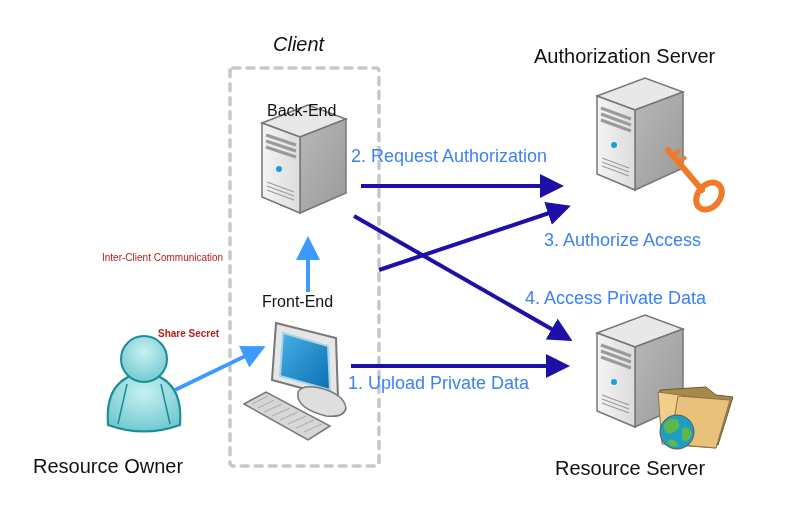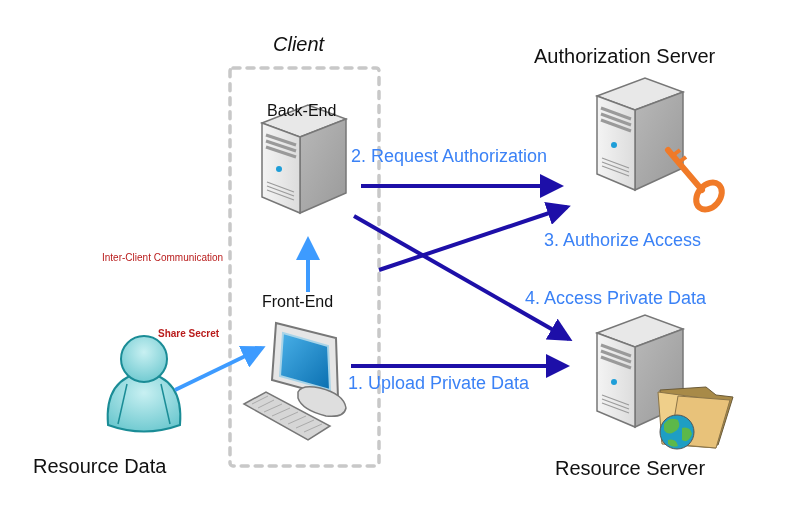--- a/index.html
+++ b/index.html
@@ -121,21 +121,21 @@
   <line x1="354" y1="216" x2="569" y2="339" stroke="#1d0fa8" stroke-width="4" marker-end="url(#ahDark)"></line>
   <line x1="351" y1="366" x2="566" y2="366" stroke="#1d0fa8" stroke-width="4" marker-end="url(#ahDark)"></line>
   <line x1="308" y1="292" x2="308" y2="240" stroke="#3d9bff" stroke-width="4" marker-end="url(#ahLight)"></line>
   <line x1="175" y1="390" x2="262" y2="348" stroke="#3d9bff" stroke-width="4" marker-end="url(#ahLight)"></line>
 </svg>
 
 <div class="lbl black" style="left:273px; top:33px;font-style:italic;">Client</div>
 <div class="lbl blk-sm" style="left:267px; top:82px;margin-top:20px;">Back-End</div>
 <div class="lbl black" style="left:534px; top:45px;">Authorization Server</div>
 <div class="lbl blk-sm" style="left:262px; top:293px;">Front-End</div>
-<div class="lbl black" style="left:33px; top:455px;">Resource Data</div>
+<div class="lbl black" style="left:33px; top:455px;">Resource Owner</div>
 <div class="lbl black" style="left:555px; top:457px;">Resource Server</div>
 
 <div class="lbl dark" style="left:351px; top:146px;">2. Request Authorization</div>
 <div class="lbl dark" style="left:524px; top:230px;margin-left:20px;">3. Authorize Access</div>
 <div class="lbl dark" style="left:525px; top:288px;">4. Access Private Data</div>
 <div class="lbl dark" style="left:348px; top:373px;">1. Upload Private Data</div>
 <div class="lbl light" style="left:102px; top:252px;">Inter-Client Communication</div>
 <div class="lbl light" style="left:158px; top:328px;font-weight:bold;">Share Secret</div>
 
 </body></html>

